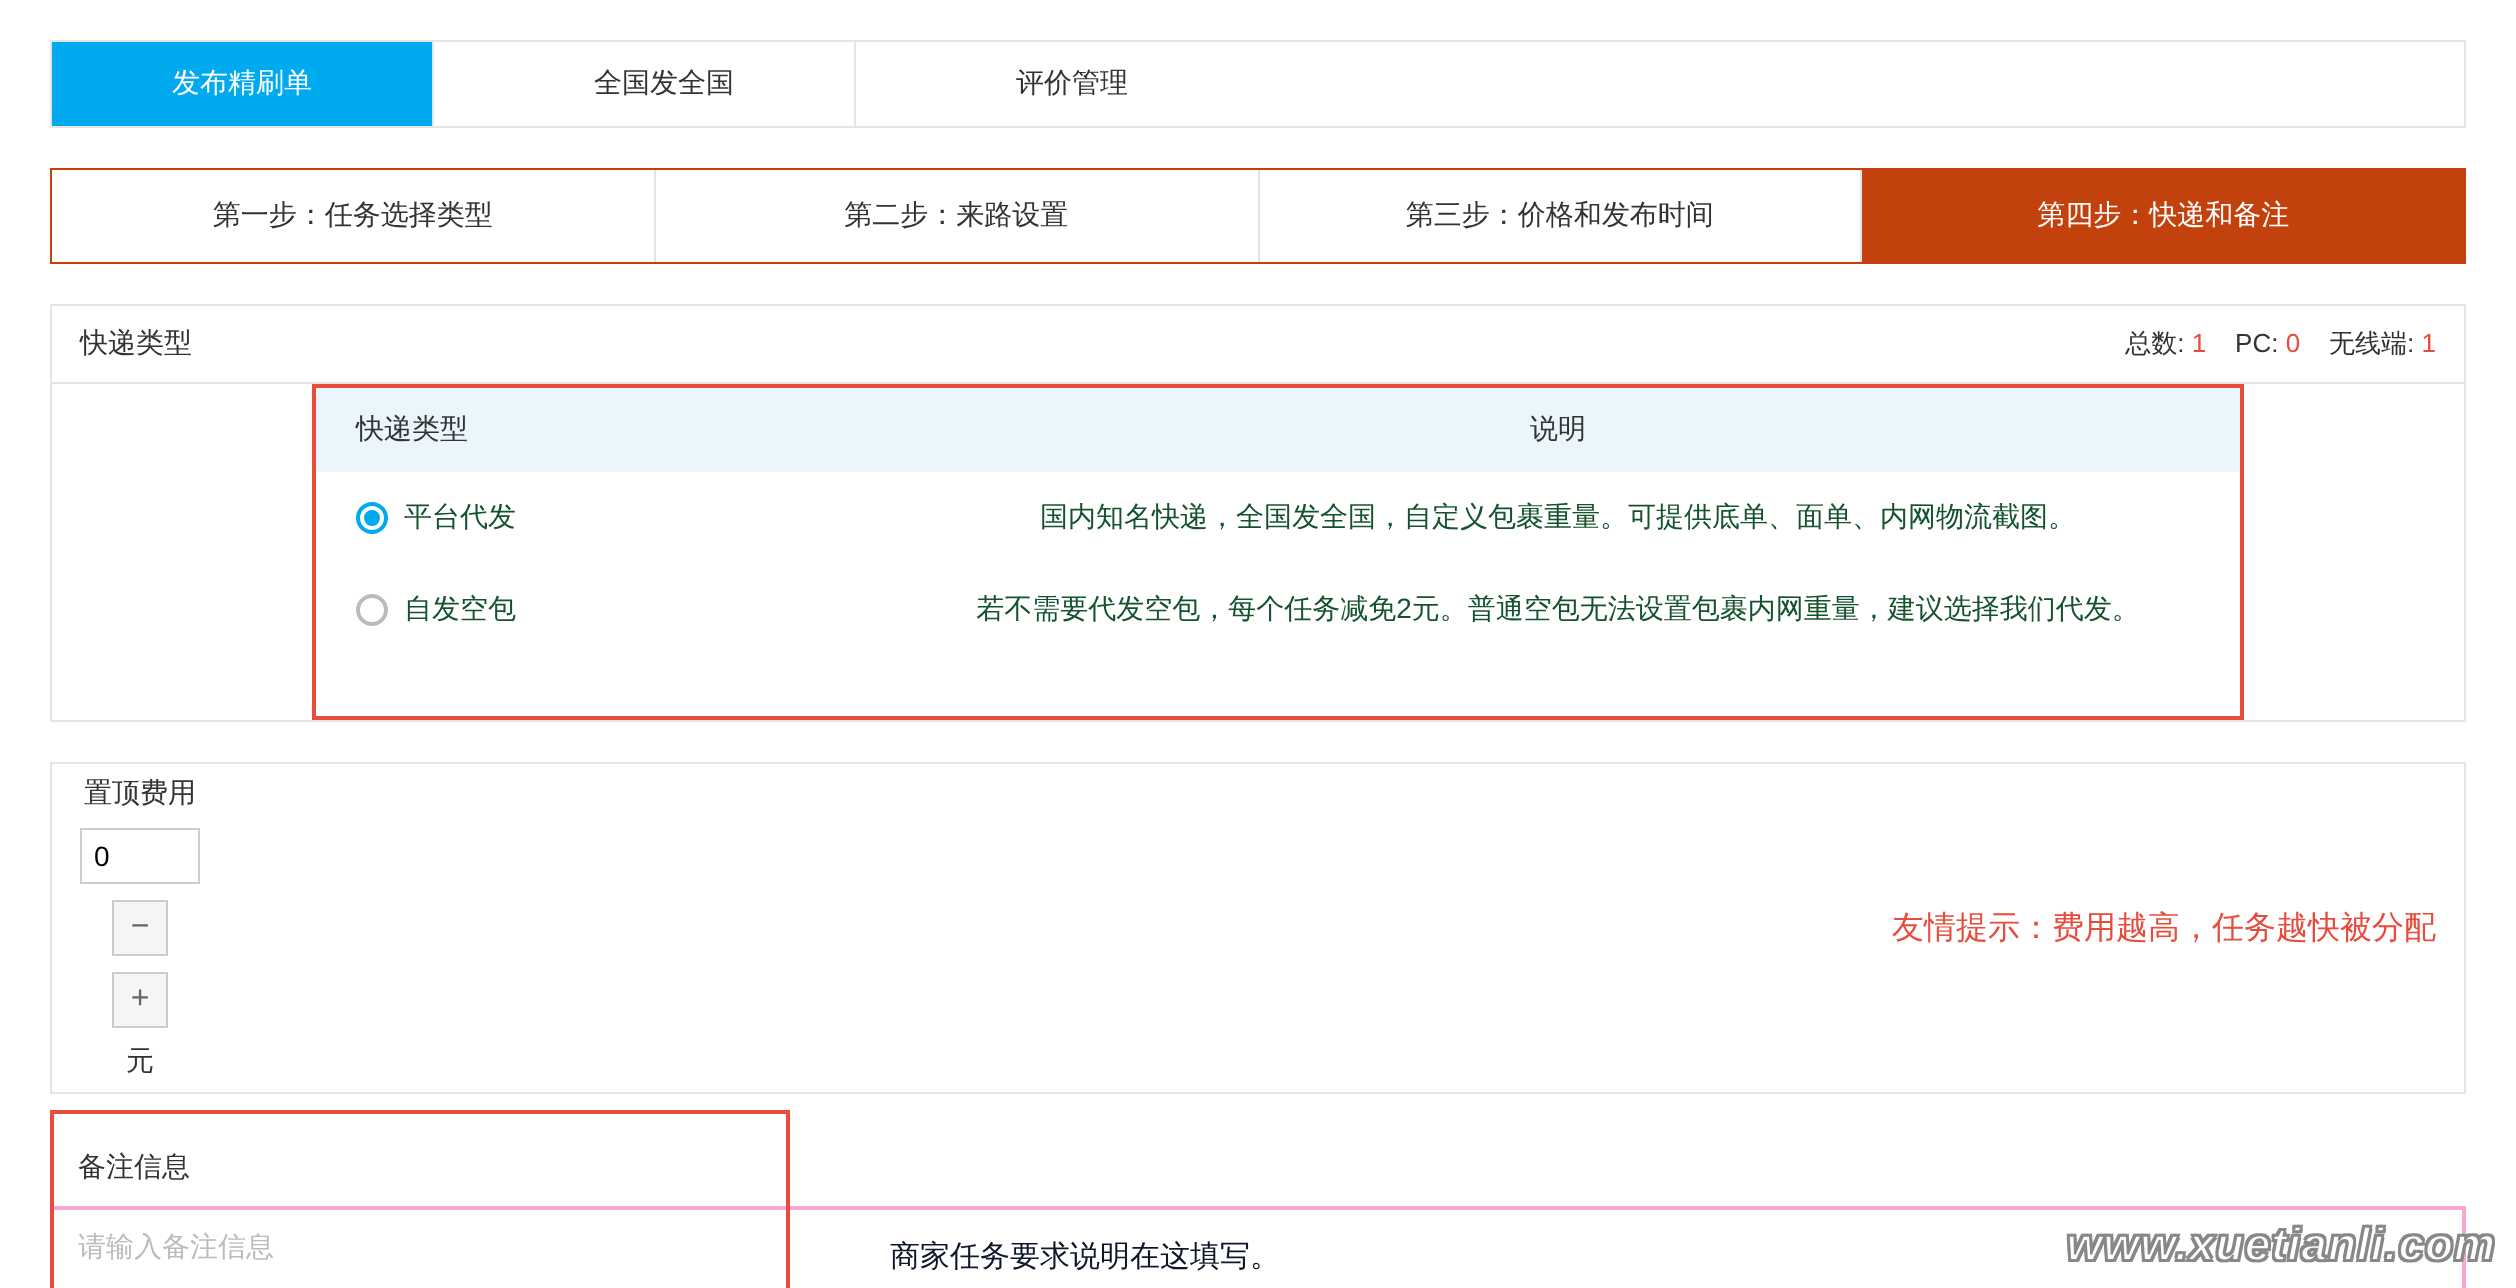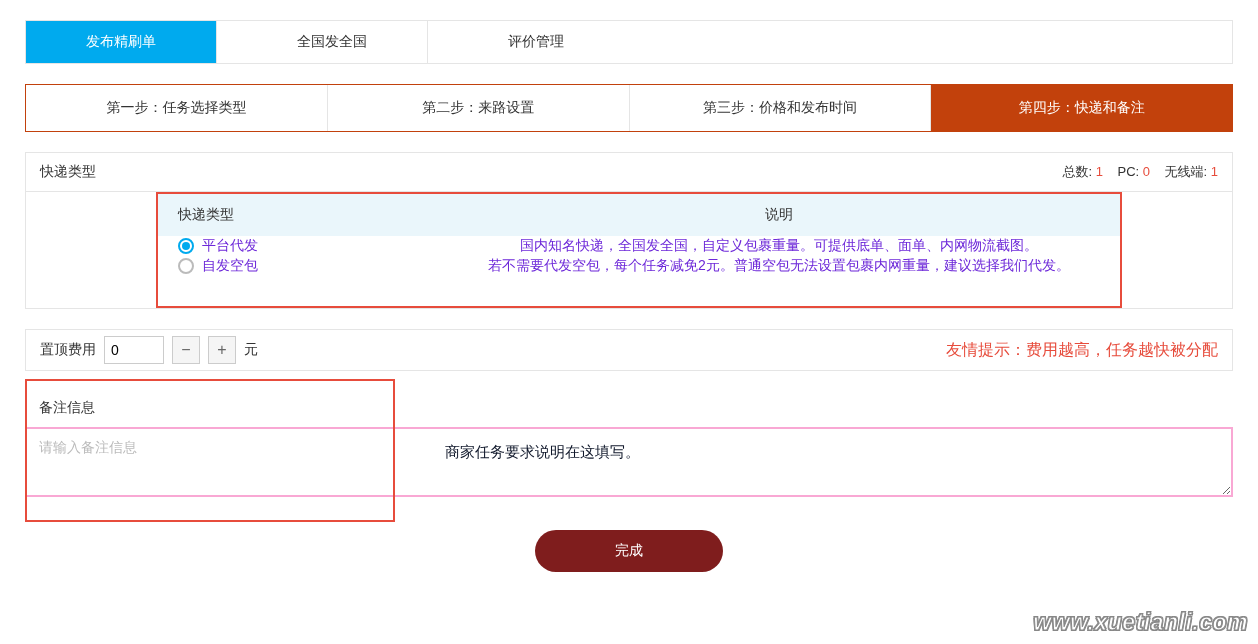--- a/index.html
+++ b/index.html
@@ -90,22 +90,22 @@
       text-align: left;
       color: #333;
     }
     .ship-table th.col-type {
       width: 280px;
     }
     .ship-table th.col-desc {
       text-align: center;
     }
     .ship-table td {
-      padding: 1px 20px;
-      color: #6d28d9;
+      padding: 14px 20px;
+      color: #14532d;
     }
     .ship-table td.col-desc {
       text-align: center;
     }
     .radio-wrap {
       display: flex;
       align-items: center;
       gap: 8px;
       cursor: pointer;
     }
@@ -133,20 +133,21 @@
       align-items: center;
       justify-content: space-between;
       border: 1px solid #e5e5e5;
       padding: 6px 14px;
       margin-bottom: 20px;
     }
     .top-fee-left {
       display: flex;
       align-items: center;
       gap: 8px;
+      flex-direction: column;
     }
     .num-input {
       width: 60px;
       height: 28px;
       border: 1px solid #ccc;
       padding: 0 6px;
       font-size: 14px;
     }
     .stepper-btn {
       width: 28px;

